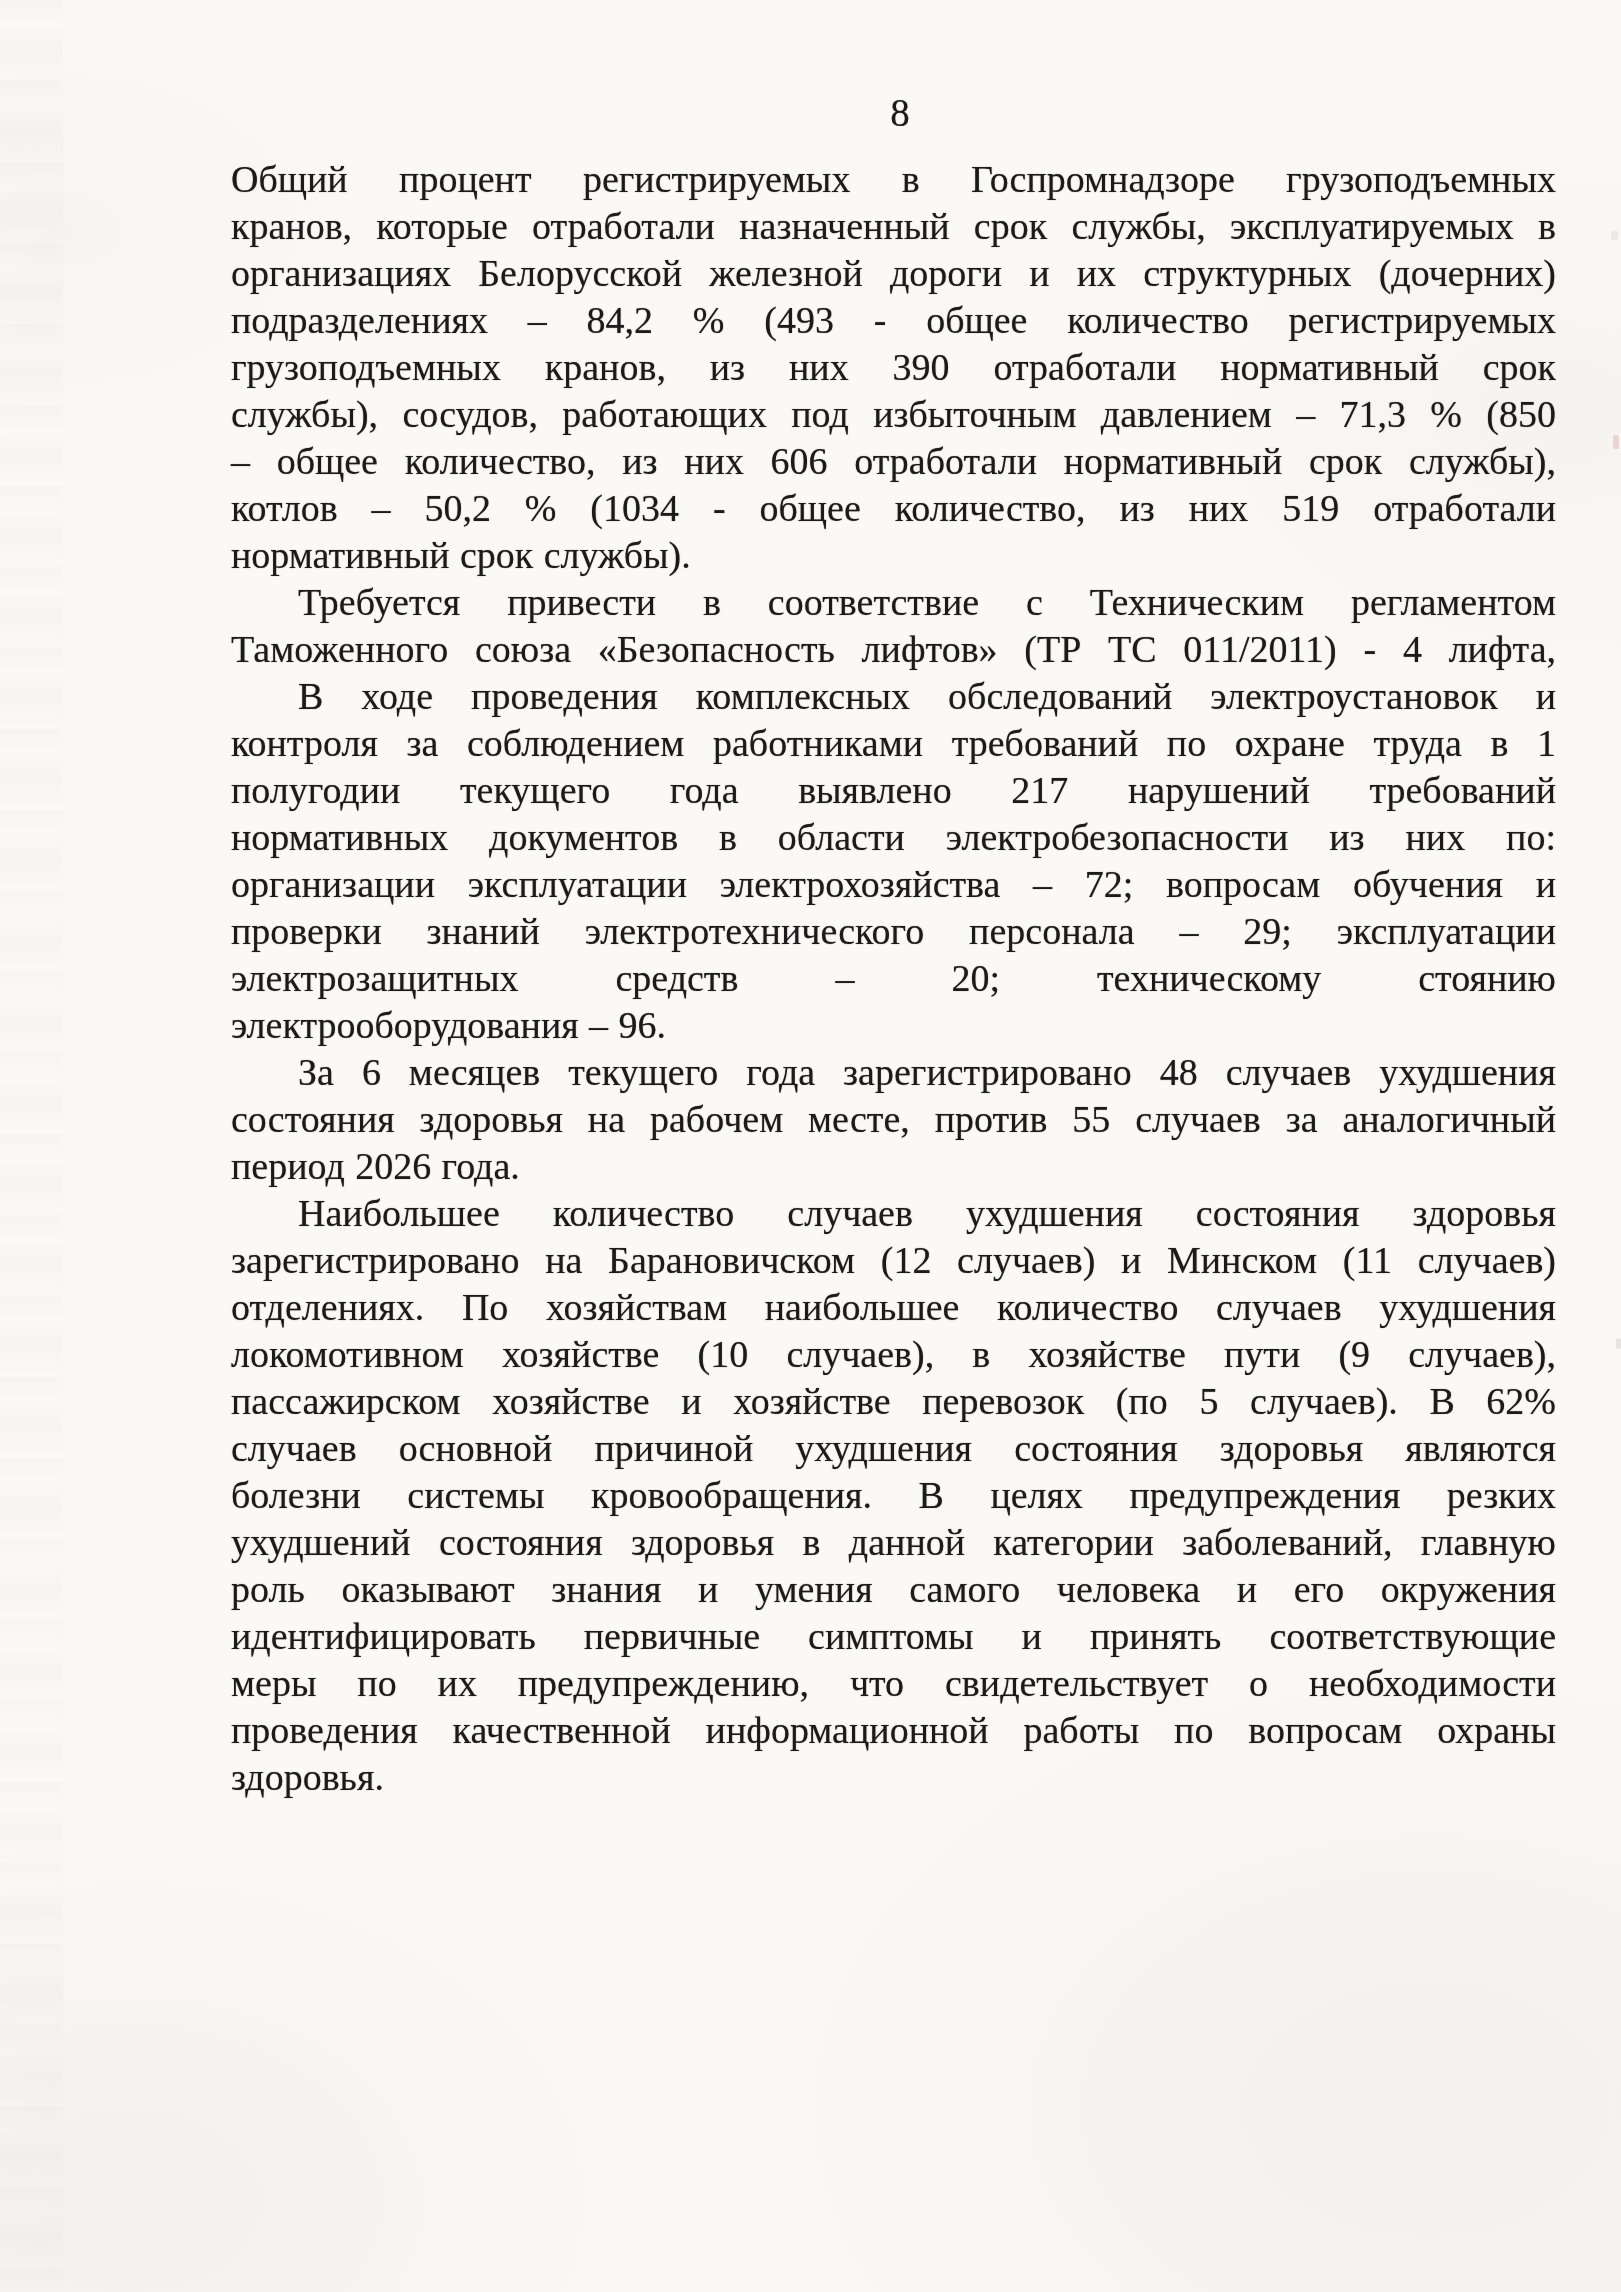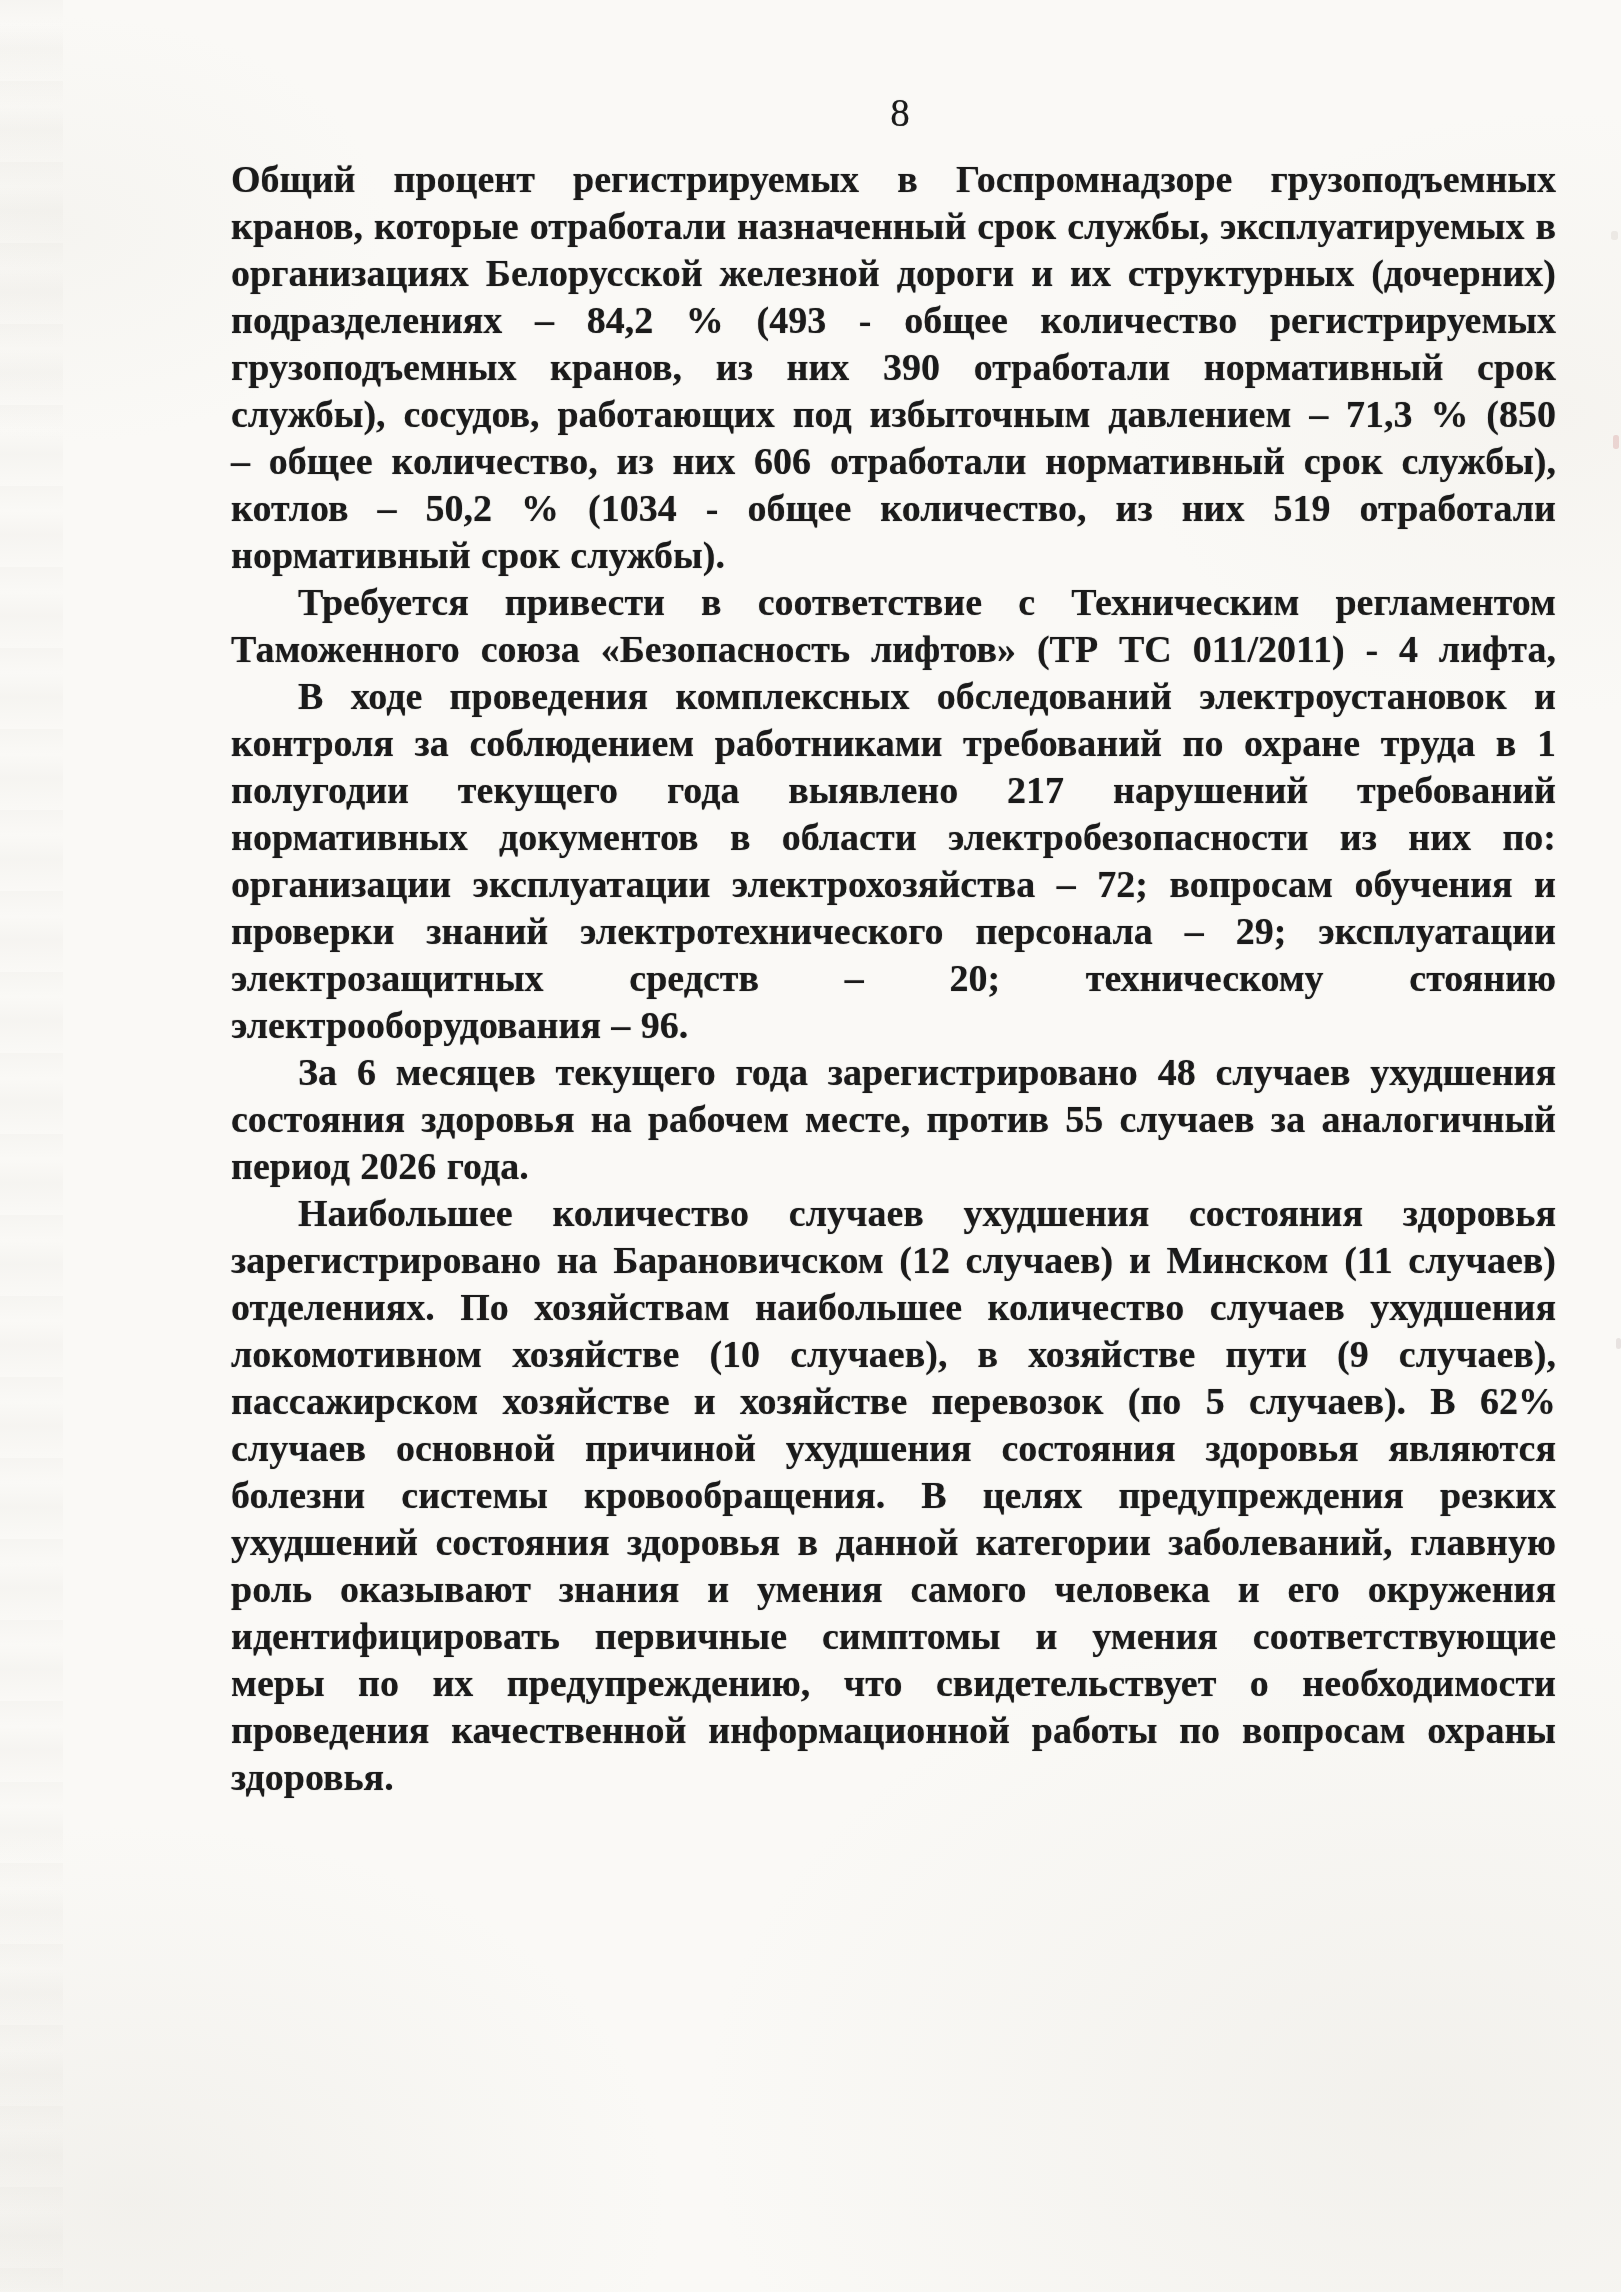--- a/index.html
+++ b/index.html
@@ -37,21 +37,20 @@
     top: 156px;
     width: 1325px;
     font-size: 38px;
     line-height: 47px;
     text-shadow: 0 0 1.1px rgba(25,25,25,0.55);
     word-spacing: 0.9px;
   }
   .line {
     text-align: justify;
     text-align-last: justify;
-    font-weight: bold;
   }
   .line.last {
     text-align-last: left;
   }
   .line.first {
     padding-left: 67px;
   }
   .scan-artifact {
     position: absolute;
     border-radius: 2.7px;
@@ -114,21 +113,21 @@
       <div>
         <div class="line first">Наибольшее количество случаев ухудшения состояния здоровья</div>
         <div class="line">зарегистрировано на Барановичском (12 случаев) и Минском (11 случаев)</div>
         <div class="line">отделениях. По хозяйствам наибольшее количество случаев ухудшения</div>
         <div class="line">локомотивном хозяйстве (10 случаев), в хозяйстве пути (9 случаев),</div>
         <div class="line">пассажирском хозяйстве и хозяйстве перевозок (по 5 случаев). В 62%</div>
         <div class="line">случаев основной причиной ухудшения состояния здоровья являются</div>
         <div class="line">болезни системы кровообращения. В целях предупреждения резких</div>
         <div class="line">ухудшений состояния здоровья в данной категории заболеваний, главную</div>
         <div class="line">роль оказывают знания и умения самого человека и его окружения</div>
-        <div class="line">идентифицировать первичные симптомы и умения соответствующие</div>
+        <div class="line">идентифицировать первичные симптомы и принять соответствующие</div>
         <div class="line">меры по их предупреждению, что свидетельствует о необходимости</div>
         <div class="line">проведения качественной информационной работы по вопросам охраны</div>
         <div class="line last">здоровья.</div>
       </div>
     </div>
   <div class="scan-artifact artifact-1"></div>
   <div class="scan-artifact artifact-2"></div>
   <div class="scan-artifact artifact-3"></div>
 </div>
 

